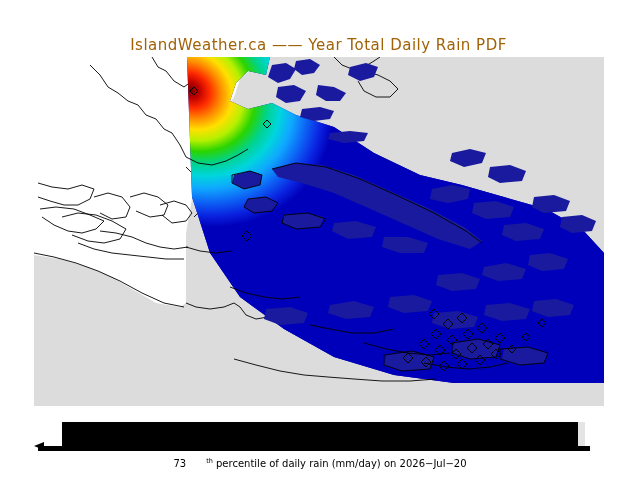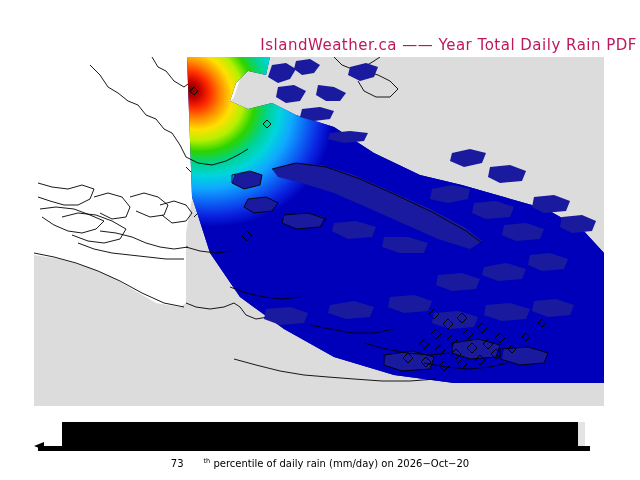--- a/index.html
+++ b/index.html
@@ -19,25 +19,25 @@
     height: 480px;
     background: #ffffff;
   }
 
   
   #title {
     position: absolute;
     left: 0;
     top: 36px;
     width: 637px;
-    text-align: right;
+    text-align: center;
     font-family: "DejaVu Sans", sans-serif;
     font-size: 15px;
     letter-spacing: 0.5px;
-    color: #be185d;
+    color: #a16207;
     white-space: pre;
   }
 
   
   #map-panel {
     position: absolute;
     left: 34px;
     top: 57px;
     width: 570px;
     height: 349px;
@@ -300,15 +300,15 @@
   </div>
 
   <div id="colorbar-wrap">
     <div id="colorbar-axis-arrow"></div>
     <div id="colorbar"></div>
     <div id="colorbar-endcap"></div>
     <div id="colorbar-axis"></div>
     <div id="colorbar-ticklabels"></div>
   </div>
 
-  <div id="caption"><span>73</span><sup>th</sup><span> percentile of daily rain (mm/day) on 2026−Oct−20</span></div>
+  <div id="caption"><span>73</span><sup>th</sup><span> percentile of daily rain (mm/day) on 2026−Jul−20</span></div>
 
 </div>
 
 </body></html>

